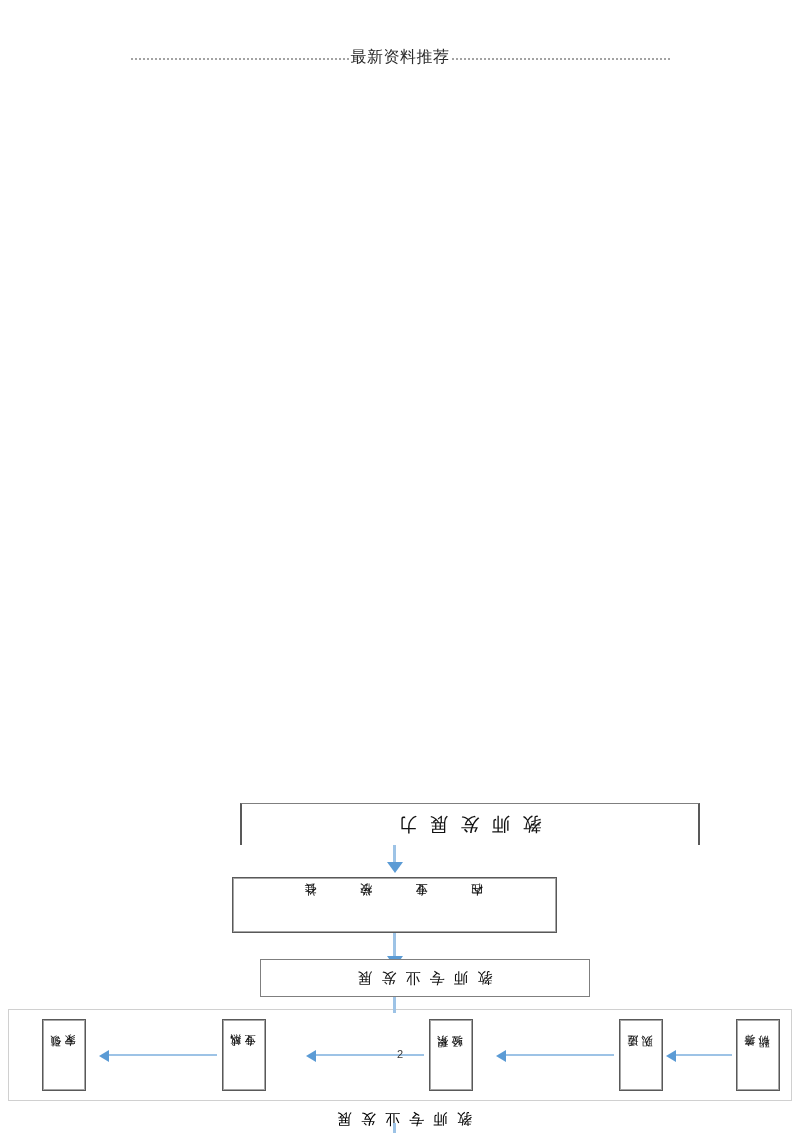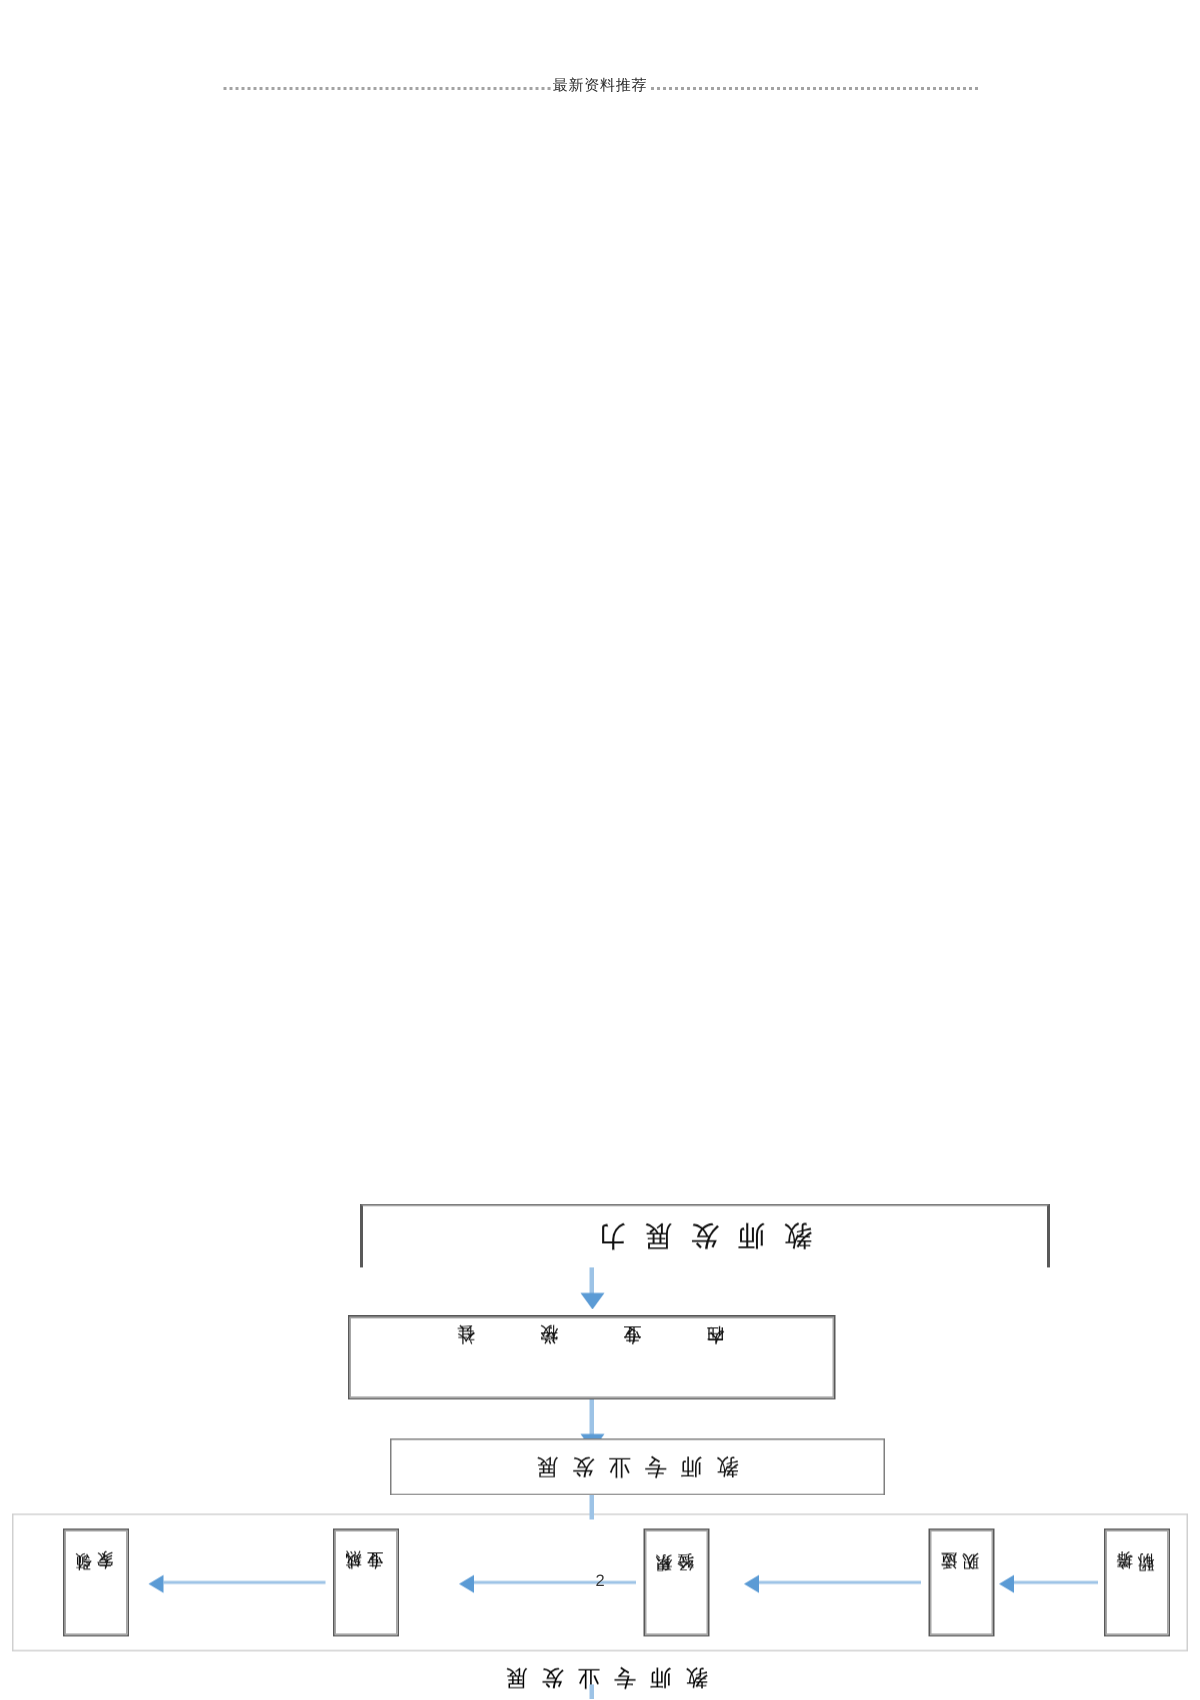--- a/index.html
+++ b/index.html
@@ -16,21 +16,21 @@
     height:26px;
     display:flex;align-items:center;justify-content:center;
   }
   .hdr-rule{
     flex:0 0 218px;height:0;
     border-top:2px dotted #8d8d8d;
     opacity:.8;
     margin-top:4px;
   }
   .hdr-text{
-    font-size:10px;color:#2b2b2b;
+    font-size:16px;color:#2b2b2b;
     letter-spacing:.5px;
     padding:0 2px;
     white-space:nowrap;
     font-family:Liberation Sans, sans-serif;
   }
 
   
   .page-number{
     position:absolute;left:0;right:0;top:1048px;
     text-align:center;font-size:11px;color:#3a3a3a;

